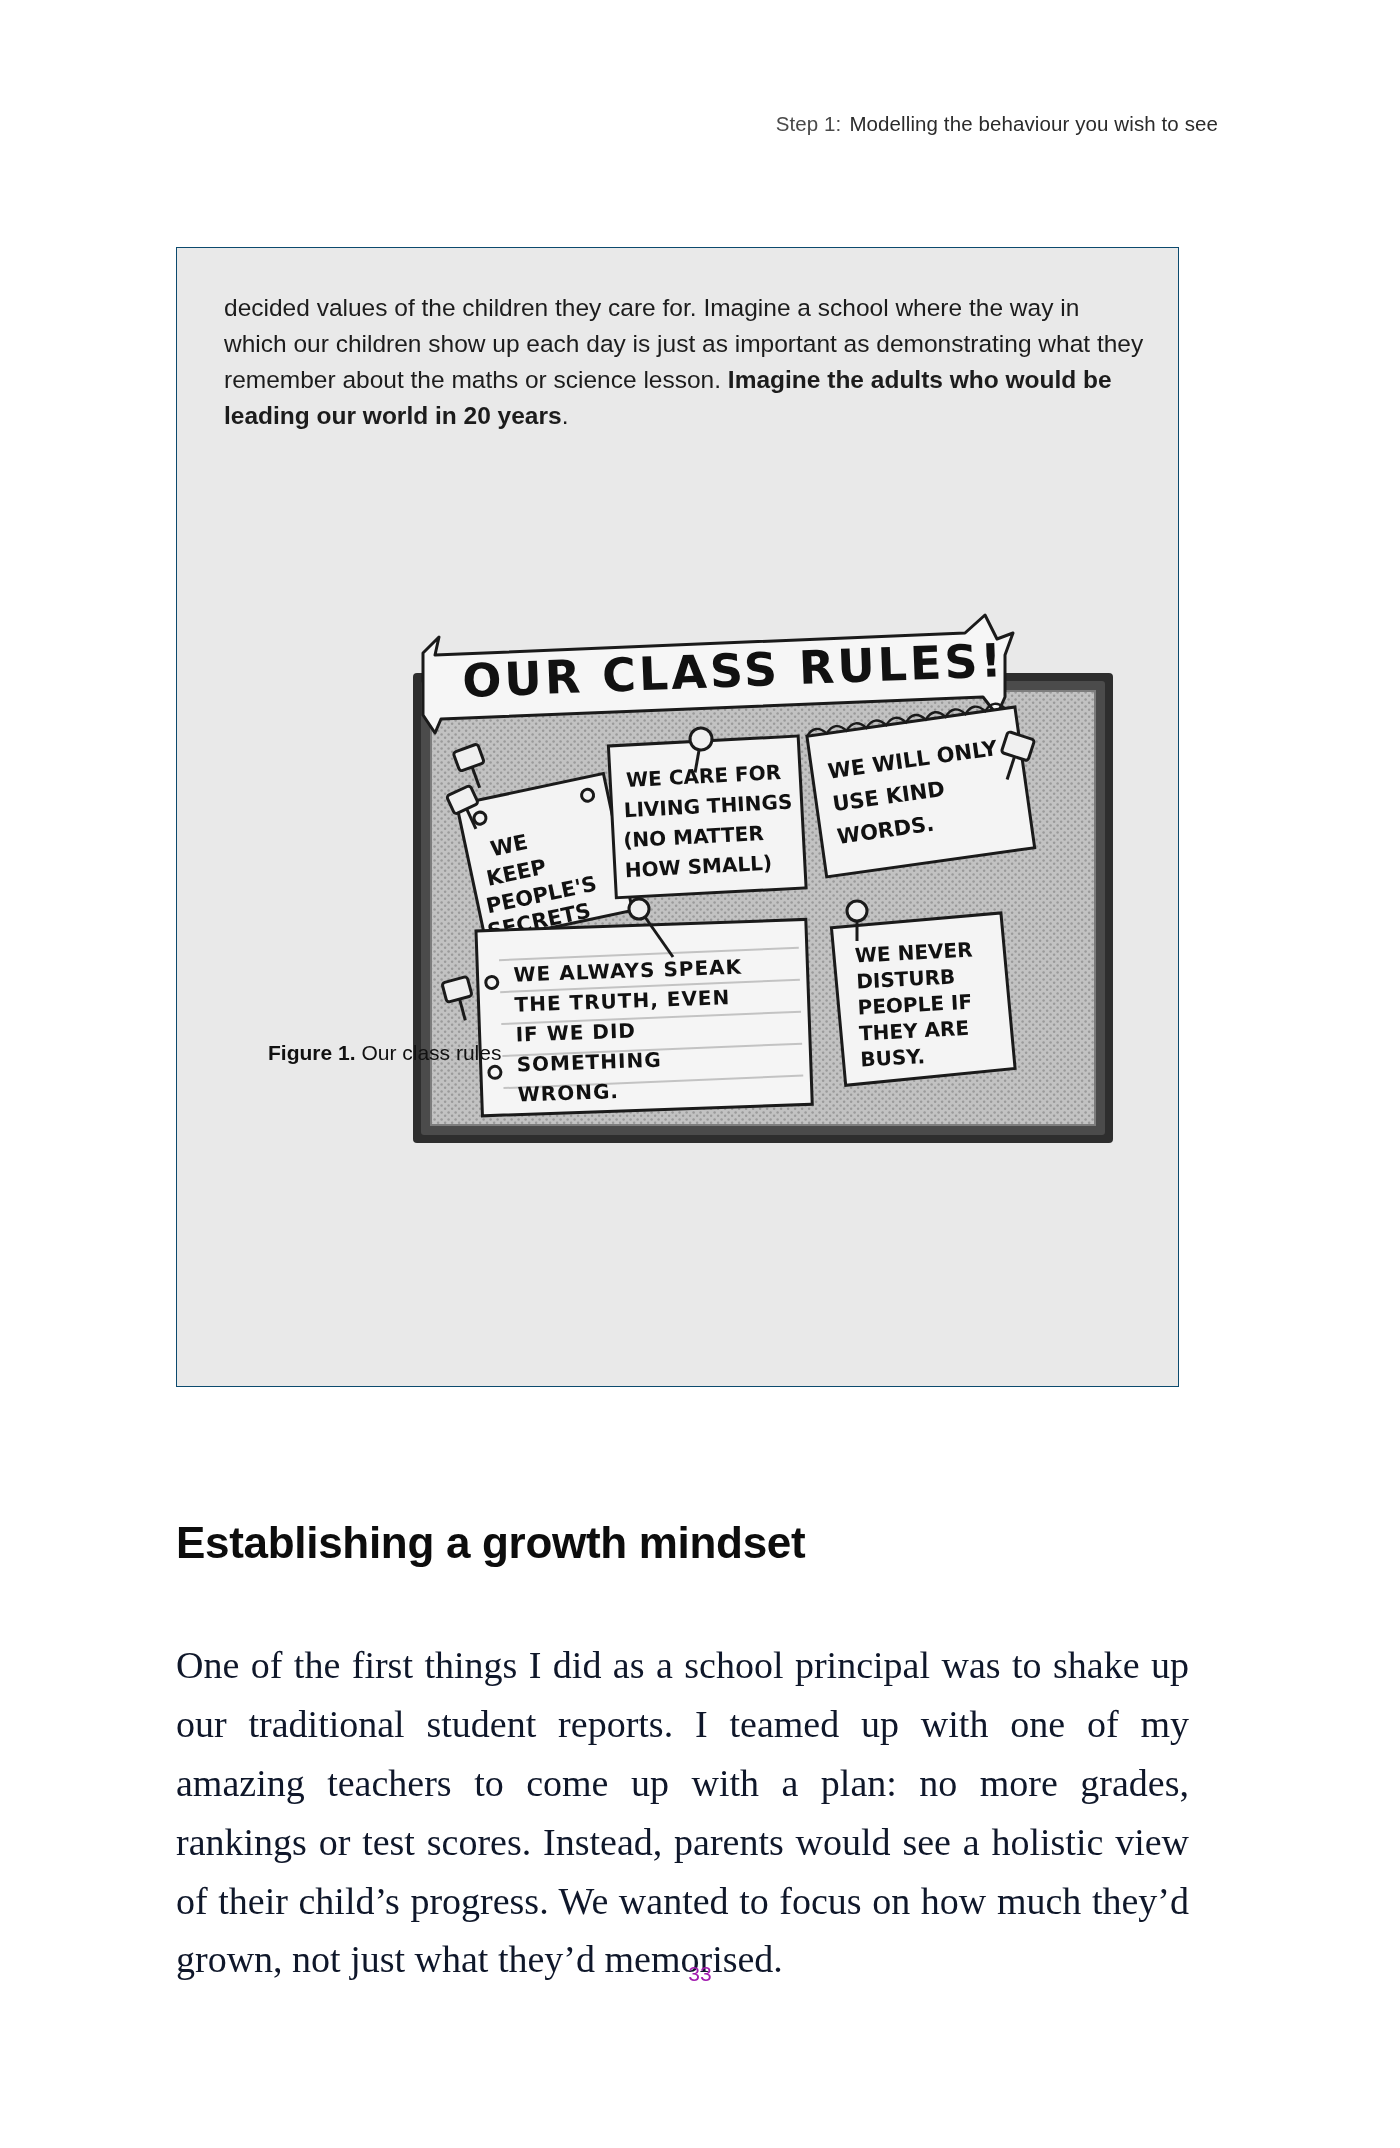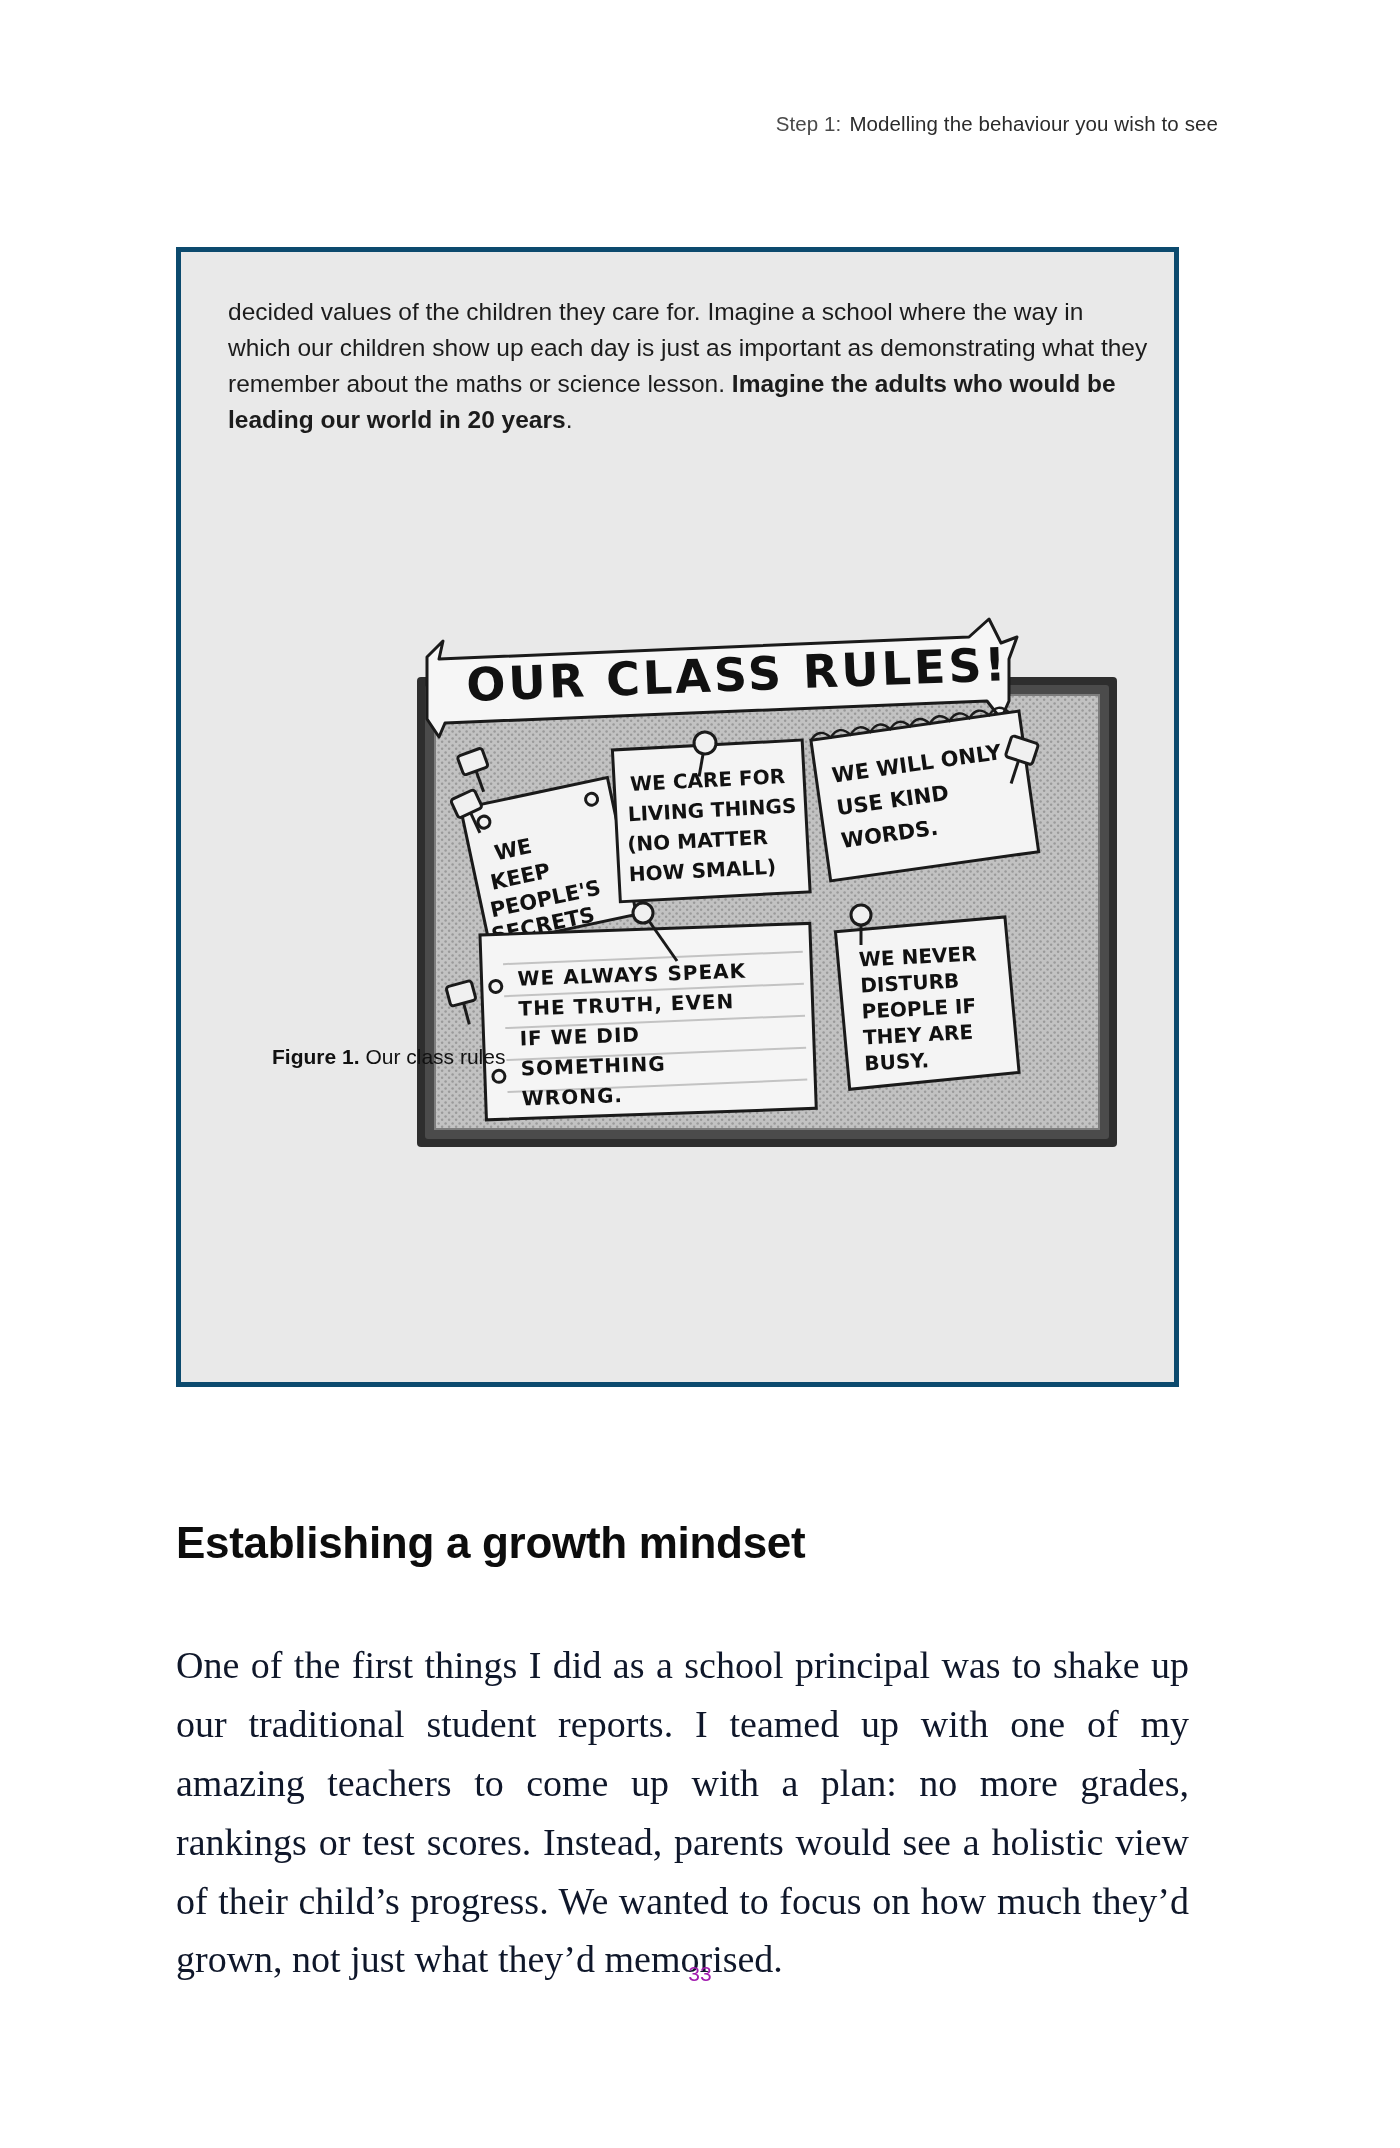--- a/index.html
+++ b/index.html
@@ -41,21 +41,21 @@
   }
 
   
   .figure-box {
     position: absolute;
     left: 176px;
     top: 247px;
     width: 1003px;
     height: 1140px;
     background: #e9e9e9;
-    border: 5px solid #0c4a6e;
+    border: 1px solid #0c4a6e;
     box-sizing: border-box;
   }
 
   .box-text {
     position: absolute;
     left: 47px;
     top: 42px;
     width: 920px;
     font-size: 24.5px;
     line-height: 1.47;

